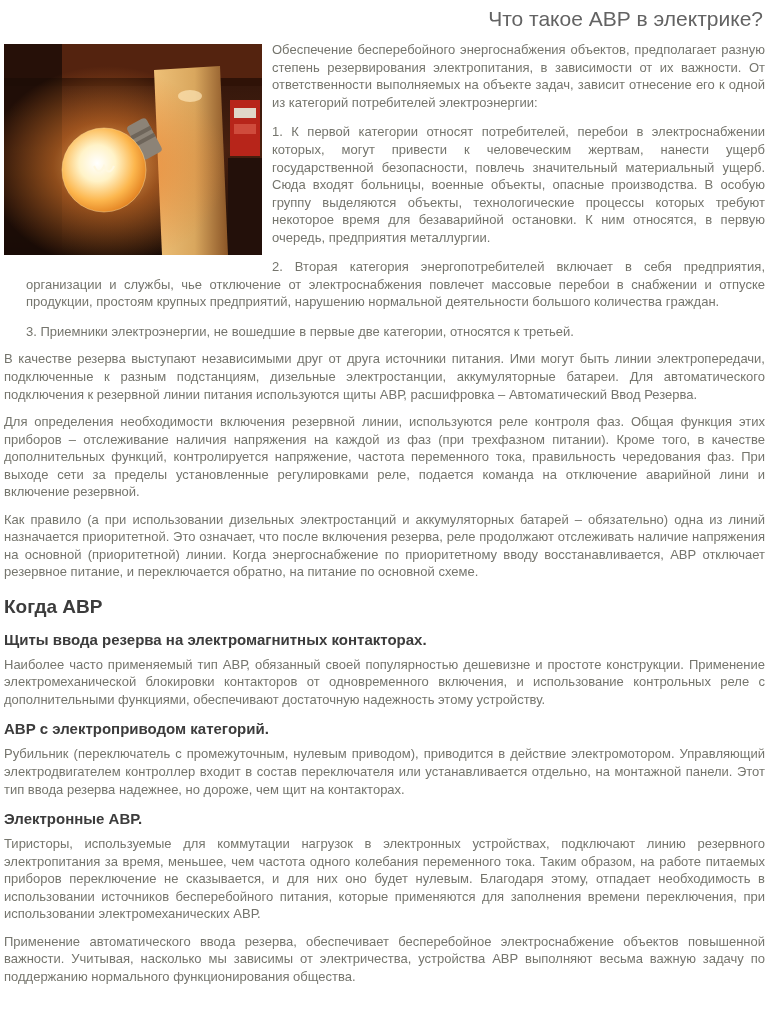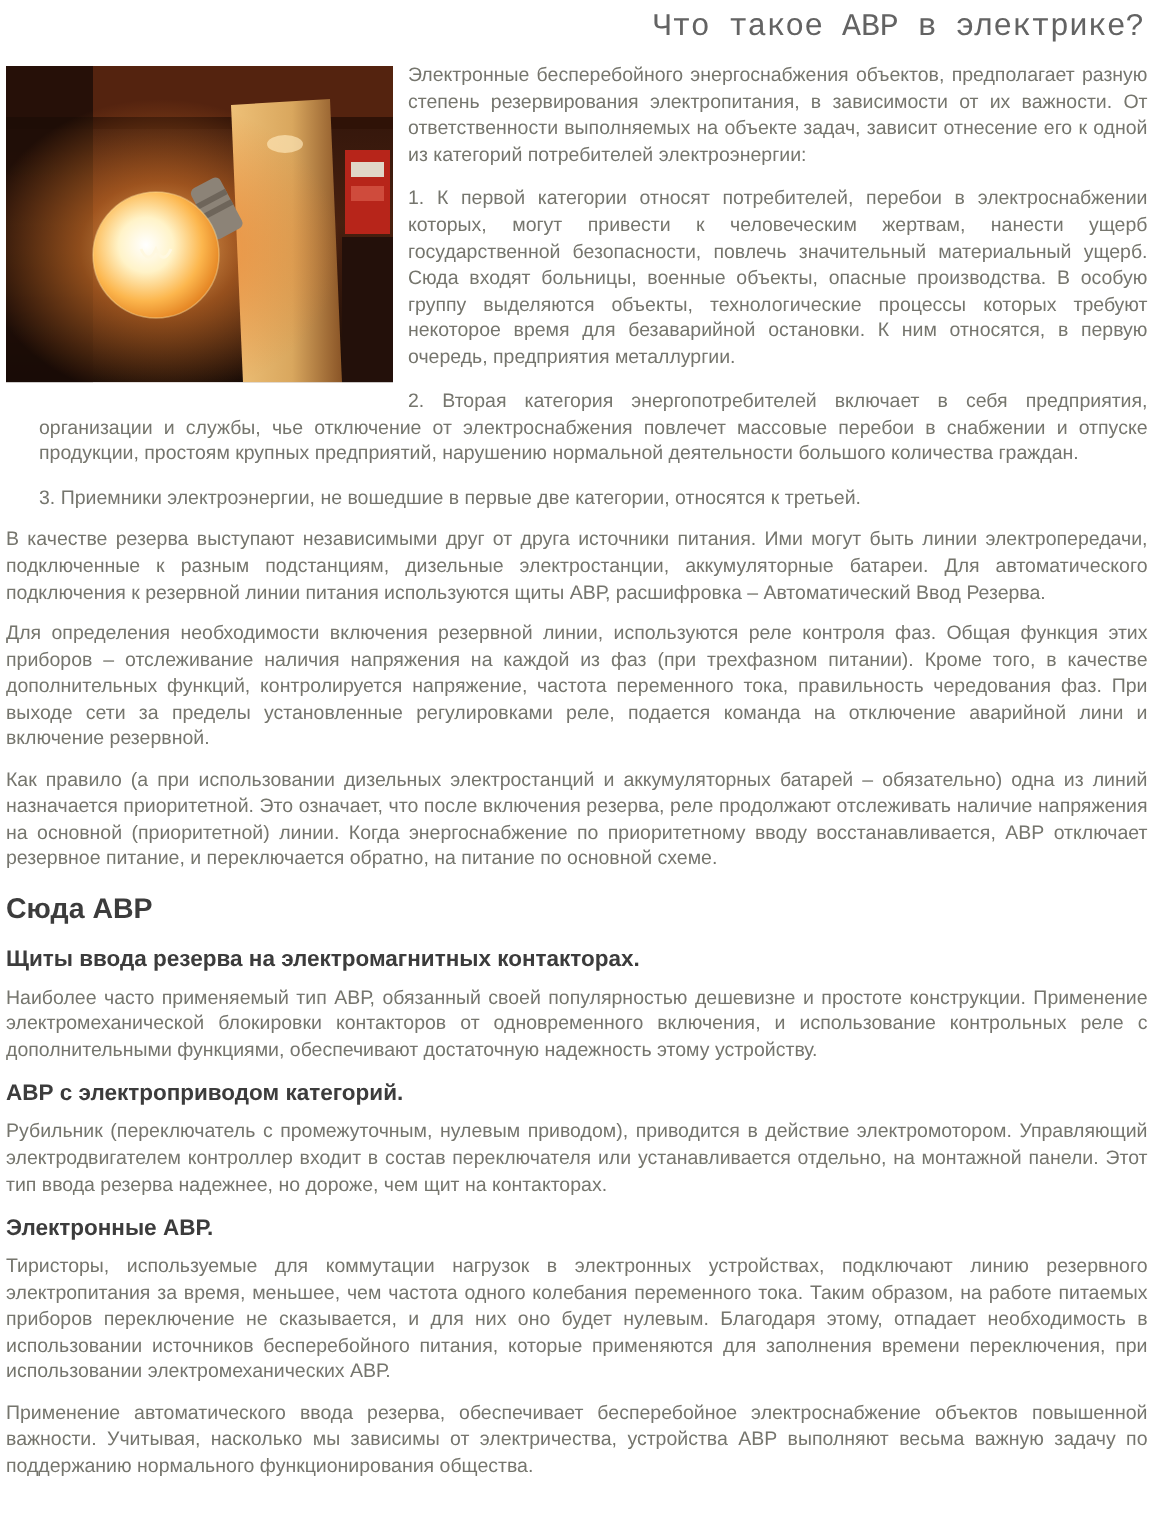--- a/index.html
+++ b/index.html
@@ -13,21 +13,20 @@
   }
   .page { padding: 2px 6px 12px 4px; }
 
   h1.title {
     font-size: 21px;
     font-weight: 400;
     color: #636363;
     text-align: right;
     margin: 4px 2px 9px 0;
     line-height: 1.25;
-    font-family: Liberation Mono, monospace;
   }
 
   .photo {
     float: left;
     width: 258px;
     height: 211px;
     margin: 3px 10px 4px 0;
     overflow: hidden;
   }
   .photo svg { display: block; }
@@ -100,34 +99,34 @@
         <rect x="129" y="86" width="22" height="4" fill="#6e655a"></rect>
         <rect x="129" y="94" width="22" height="4" fill="#6e655a"></rect>
       </g>
       <circle cx="100" cy="126" r="42" fill="url(#bulbGrad)"></circle>
       <circle cx="100" cy="126" r="42" fill="none" stroke="#ffdf9b" stroke-opacity="0.45"></circle>
       <path d="M90 122 q5 11 10 0 q5 11 10 0" stroke="#fff8e0" stroke-width="2" fill="none"></path>
       <ellipse cx="186" cy="52" rx="12" ry="6" fill="#ffe9bd" opacity="0.65"></ellipse>
     </svg>
   </div>
 
-  <p>Электронные бесперебойного энергоснабжения объектов, предполагает разную степень резервирования электропитания, в зависимости от их важности. От ответственности выполняемых на объекте задач, зависит отнесение его к одной из категорий потребителей электроэнергии:</p>
+  <p>Обеспечение бесперебойного энергоснабжения объектов, предполагает разную степень резервирования электропитания, в зависимости от их важности. От ответственности выполняемых на объекте задач, зависит отнесение его к одной из категорий потребителей электроэнергии:</p>
 
   <div class="list">
     <p>1. К первой категории относят потребителей, перебои в электроснабжении которых, могут привести к человеческим жертвам, нанести ущерб государственной безопасности, повлечь значительный материальный ущерб. Сюда входят больницы, военные объекты, опасные производства. В особую группу выделяются объекты, технологические процессы которых требуют некоторое время для безаварийной остановки. К ним относятся, в первую очередь, предприятия металлургии.</p>
     <p>2. Вторая категория энергопотребителей включает в себя предприятия, организации и службы, чье отключение от электроснабжения повлечет массовые перебои в снабжении и отпуске продукции, простоям крупных предприятий, нарушению нормальной деятельности большого количества граждан.</p>
     <p>3. Приемники электроэнергии, не вошедшие в первые две категории, относятся к третьей.</p>
   </div>
 
   <p>В качестве резерва выступают независимыми друг от друга источники питания. Ими могут быть линии электропередачи, подключенные к разным подстанциям, дизельные электростанции, аккумуляторные батареи. Для автоматического подключения к резервной линии питания используются щиты АВР, расшифровка – Автоматический Ввод Резерва.</p>
 
   <p>Для определения необходимости включения резервной линии, используются реле контроля фаз. Общая функция этих приборов – отслеживание наличия напряжения на каждой из фаз (при трехфазном питании). Кроме того, в качестве дополнительных функций, контролируется напряжение, частота переменного тока, правильность чередования фаз. При выходе сети за пределы установленные регулировками реле, подается команда на отключение аварийной лини и включение резервной.</p>
   <p>Как правило (а при использовании дизельных электростанций и аккумуляторных батарей – обязательно) одна из линий назначается приоритетной. Это означает, что после включения резерва, реле продолжают отслеживать наличие напряжения на основной (приоритетной) линии. Когда энергоснабжение по приоритетному вводу восстанавливается, АВР отключает резервное питание, и переключается обратно, на питание по основной схеме.</p>
 
-  <h2>Сюда АВР</h2>
+  <h2>Когда АВР</h2>
 
   <h3>Щиты ввода резерва на электромагнитных контакторах.</h3>
   <p>Наиболее часто применяемый тип АВР, обязанный своей популярностью дешевизне и простоте конструкции. Применение электромеханической блокировки контакторов от одновременного включения, и использование контрольных реле с дополнительными функциями, обеспечивают достаточную надежность этому устройству.</p>
 
   <h3>АВР с электроприводом категорий.</h3>
   <p>Рубильник (переключатель с промежуточным, нулевым приводом), приводится в действие электромотором. Управляющий электродвигателем контроллер входит в состав переключателя или устанавливается отдельно, на монтажной панели. Этот тип ввода резерва надежнее, но дороже, чем щит на контакторах.</p>
 
   <h3>Электронные АВР.</h3>
   <p>Тиристоры, используемые для коммутации нагрузок в электронных устройствах, подключают линию резервного электропитания за время, меньшее, чем частота одного колебания переменного тока. Таким образом, на работе питаемых приборов переключение не сказывается, и для них оно будет нулевым. Благодаря этому, отпадает необходимость в использовании источников бесперебойного питания, которые применяются для заполнения времени переключения, при использовании электромеханических АВР.</p>
 

